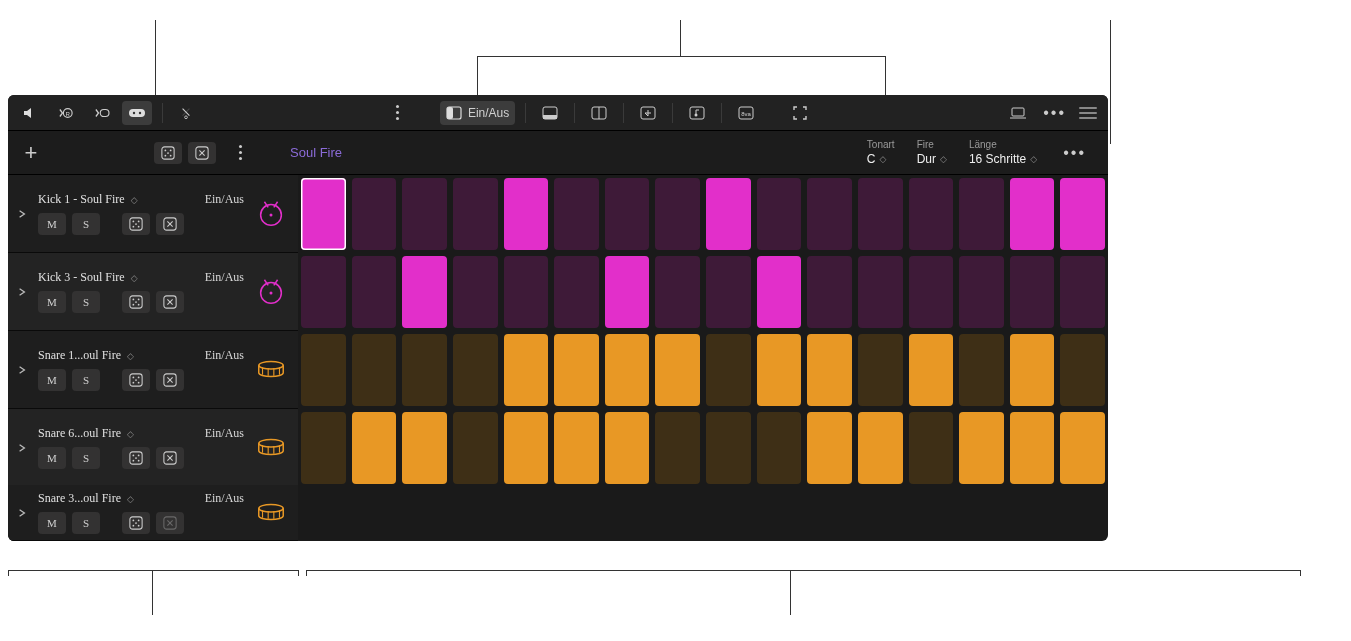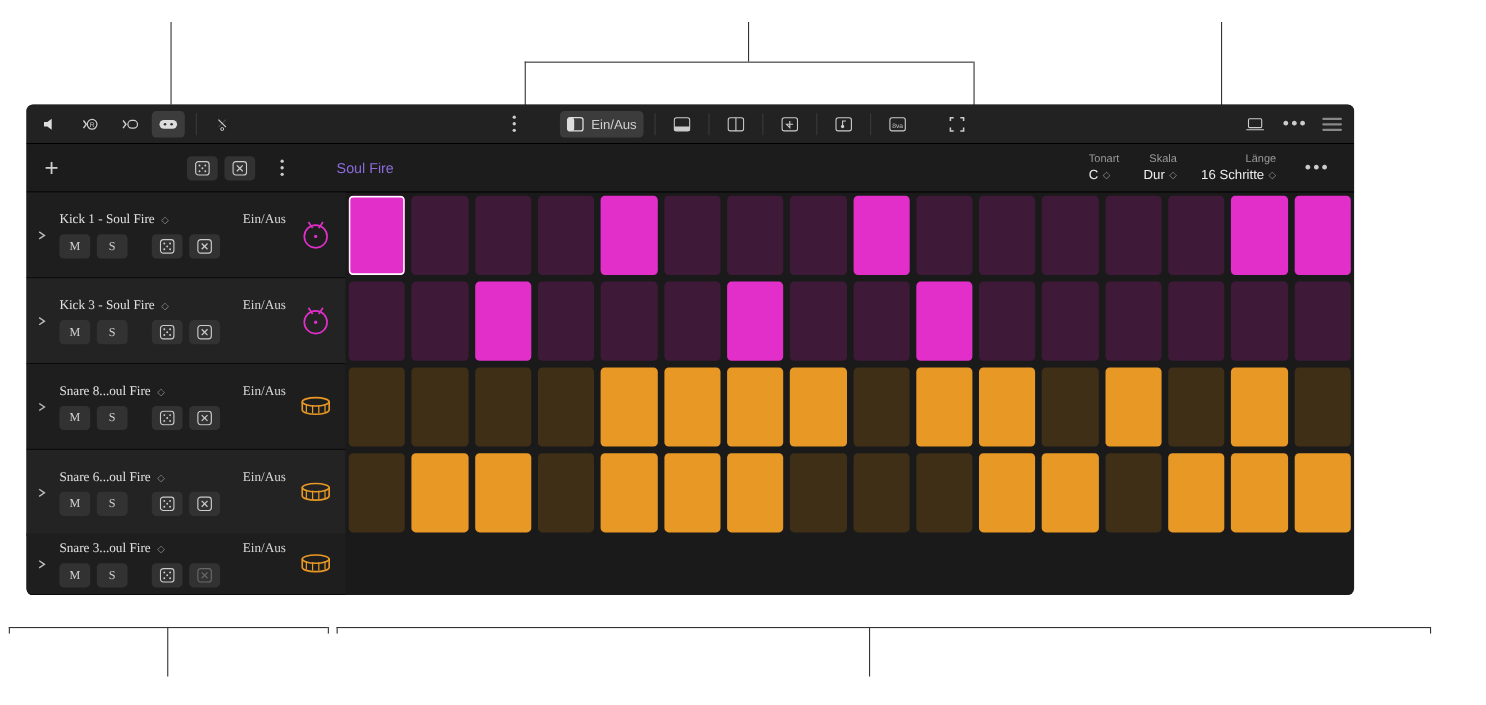--- a/index.html
+++ b/index.html
@@ -21,22 +21,22 @@
   body {
     margin: 0; padding: 0;
     background: #fff;
     font-family: -apple-system, "Helvetica Neue", Arial, sans-serif;
     font-size: 12px;
     color: var(--fg);
   }
   .canvas { position: relative; width: 1351px; height: 641px; }
   .app {
     position: absolute;
-    left: 24px; top: 95px;
-    width: 1207px; overflow:hidden;
+    left: 8px; top: 95px;
+    width: 1100px; overflow:hidden;
     background: var(--bg);
     border-radius: 6px;
   }
 
   
   .toolbar {
     display: flex; align-items: center;
     height: 36px;
     background: #222;
     padding: 0 8px;
@@ -73,21 +73,21 @@
   .subheader .left-tools { width: 238px; display:flex; align-items:center; justify-content:flex-end; position:relative; }
   .add-btn { position:absolute; left:0; font-size:22px; color:#ccc; width:26px; text-align:center; cursor:pointer;}
   .pattern-name {
     color: var(--accent-purple);
     font-size: 13px;
     padding: 4px 8px;
     margin-left: 26px;
   }
   .config-block { margin-left:auto; display:flex; gap:22px; align-items:center; padding-right:8px;}
   .config-item { display:flex; flex-direction:column; gap:2px; }
-  .config-label { font-size:10px; color: var(--fg-dim); text-align: right; }
+  .config-label { font-size:10px; color: var(--fg-dim); }
   .config-value { font-size:12px; color:#eee; display:flex; align-items:center; gap:4px;}
   .chev { color:#888; font-size:9px; }
   .more-dots { color:#ccc; font-size:16px; letter-spacing:2px; cursor:pointer; padding:0 4px;}
 
   
   .rows { display:flex; flex-direction:column;font-family:Liberation Serif, serif; }
   .row {
     display:flex; align-items:stretch;
     height: 78px;
   }
@@ -309,21 +309,21 @@
 
       <div class="config-block">
         <div class="config-item">
           <span class="config-label">Tonart</span>
           <span class="config-value">
               <span>C</span>
               <span class="chev">◇</span>
             </span>
         </div>
         <div class="config-item">
-          <span class="config-label">Skala</span>
+          <span class="config-label">Fire</span>
           <span class="config-value">
               <span>Dur</span>
               <span class="chev">◇</span>
             </span>
         </div>
         <div class="config-item">
           <span class="config-label">Länge</span>
           <span class="config-value">
               <span>16 Schritte</span>
               <span class="chev">◇</span>
@@ -466,21 +466,21 @@
   </div>
         <div class="row">
     <div class="row-head">
       <div class="expand">
         <svg viewBox="0 0 10 12" width="8" height="10">
                 <polyline points="2,2 8,6 2,10" fill="none" stroke="#bbb" stroke-width="1.6"></polyline>
               </svg>
       </div>
       <div class="head-stack">
         <div class="head-line1">
-          <span class="track-name">Snare 8...oul Fire</span>
+          <span class="track-name">Snare 1...oul Fire</span>
           <span class="tiny-chev">◇</span>
           <span style="flex:1"></span>
           <span class="status-label">Ein/Aus</span>
         </div>
         <div class="head-line2">
           <div class="sq-btn">M</div>
           <div class="sq-btn">S</div>
           <div style="width:10px;"></div>
           <div class="sq-btn">
                   <svg viewBox="0 0 16 16">

